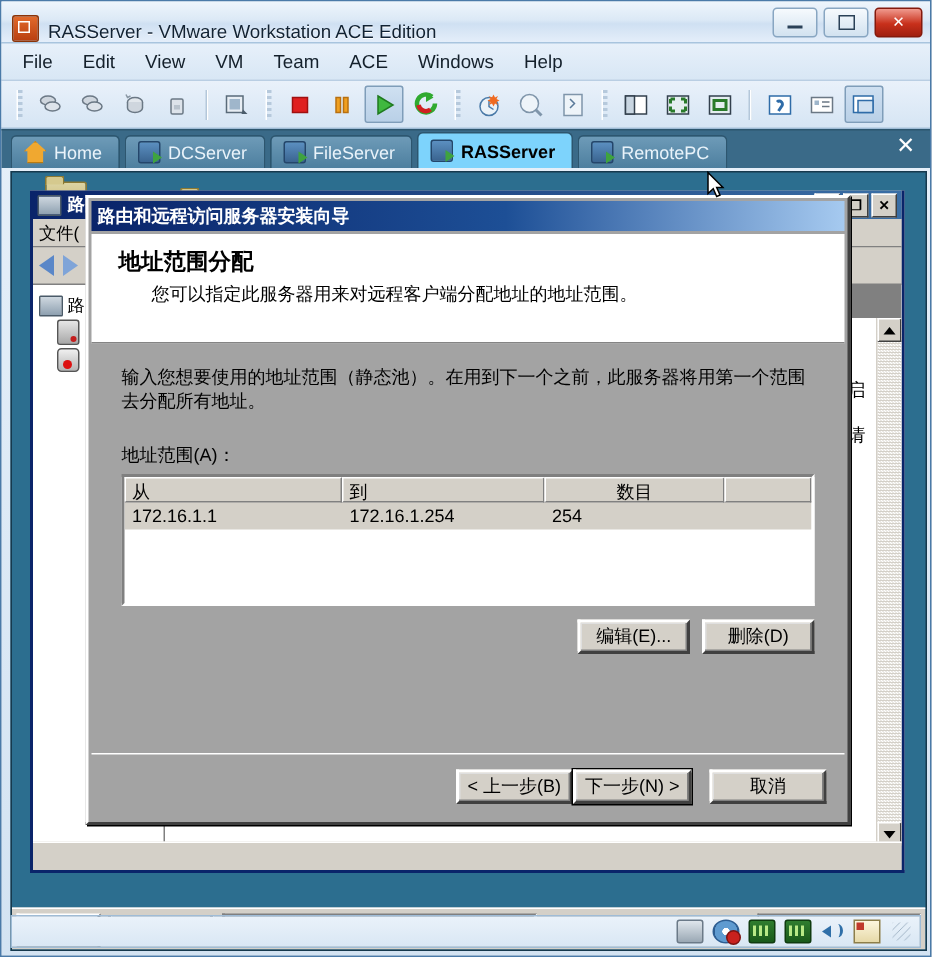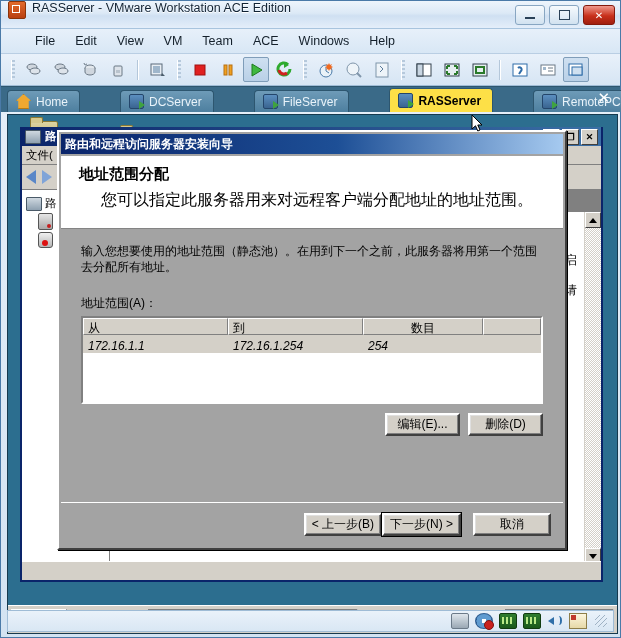--- a/index.html
+++ b/index.html
@@ -21,21 +21,21 @@
     border: 1px solid #4a7aa8;
     background: linear-gradient(180deg,#e8f1fa 0%, #d3e3f2 100%);
   }
 
   
   #titlebar {
     position: relative;
     height: 27px;
     background: linear-gradient(180deg,#eef5fc 0%,#dce9f6 45%,#cfe0f2 55%,#e4eefa 100%);
     border-bottom: 1px solid #a8c4de;
-    display: flex; align-items: flex-start;
+    display: flex; align-items: flex-end;
   }
   #app-icon {
     width: 16px; height: 16px; margin-left: 7px; margin-right: 6px;
     background: linear-gradient(180deg,#e26a2c,#b93f10);
     border: 1px solid #8a3308; border-radius: 2px;
     position: relative; flex: none;
   }
   #app-icon::after{
     content:""; position:absolute; left:3px; top:3px; width:8px; height:8px;
     border:1px solid #fff; box-sizing:border-box;
@@ -57,21 +57,21 @@
     border-color: #83190c; color: #fff; font-weight: bold; width: 30px;
   }
   .glyph-min { display:block; width:10px; height:2px; background:#2a4157; margin-top:6px;}
   .glyph-max { display:block; width:9px; height:8px; border:1.5px solid #2a4157; }
 
   
   #menubar {
     height: 24px; display: flex; align-items: center;
     background: linear-gradient(180deg,#e7f0fa,#d8e7f5);
     border-bottom: 1px solid #b9cee3;
-    padding-left: 24px;
+    padding-left: 4px;
   }
   .menu-item {
     padding: 3px 10px; font-size: 12.5px; color: #14202b; white-space: nowrap;
   }
 
   
   #toolbar {
     height: 31px; display: flex; align-items: center;
     background: linear-gradient(180deg,#e9f1fa,#d6e5f4);
     border-bottom: 1px solid #9fbcd6;
@@ -87,33 +87,32 @@
     width: 24px; height: 23px; display:flex; align-items:center; justify-content:center;
     border:1px solid transparent; border-radius:2px; position:relative;
   }
   .tb-btn.pressed { border-color:#7f9db9; background:linear-gradient(180deg,#cfe0f1,#b9d0e7);}
 
   
   #tabbar {
     height: 25px; background:#3a6a88;
     display:flex; align-items:flex-end; padding-left:6px; position:relative;
     border-top:1px solid #2d566f;
-    gap:37px;
   }
   .tab {
     height: 21px; display:flex; align-items:center; gap:5px;
     padding: 0 11px 0 8px;
     background: linear-gradient(180deg,#6e9bb8,#4d7f9f);
     color:#e9f3fa; font-size:12px;
     border:1px solid #2d566f; border-bottom:none;
     border-radius:4px 4px 0 0; margin-right:3px;
     white-space: nowrap;
   }
   .tab.active {
-    background: #fde047; color:#000; font-weight:bold;
+    background: #7dd3fc; color:#000; font-weight:bold;
     height: 23px; border-color:#2d566f;
   }
   .tab-icon { width:13px; height:13px; position:relative; flex:none; }
   .tab-icon.home {
     background:#f0a830; border:1px solid #b87a12;
     clip-path: polygon(50% 0,100% 45%,85% 45%,85% 100%,15% 100%,15% 45%,0 45%);
   }
   .tab-icon.vm {
     background:linear-gradient(180deg,#5b8fc0,#3a6490); border:1px solid #24466b; border-radius:2px;
   }
@@ -220,41 +219,41 @@
     background:linear-gradient(90deg,#0a246a 0%, #1d4f96 55%, #a6caf0 100%);
     color:#fff; font-size:12px; font-weight:bold;
     display:flex; align-items:center; padding-left:4px;
   }
   #wiz-header {
     background:#ffffff; height:73px; margin:0 2px;
     border-bottom:1px solid #848484; box-sizing:border-box;
     padding:9px 0 0 18px;
   }
   #wiz-head-title { font-size:15px; font-weight:bold; color:#000; }
-  #wiz-head-sub { font-size:16px; color:#000; margin-top:6px; padding-left:22px; line-height:1.3;}
+  #wiz-head-sub { font-size:12px; color:#000; margin-top:6px; padding-left:22px; line-height:1.3;font-family:Liberation Mono, monospace;}
   #wiz-content { padding:14px 22px 0 22px; }
   #wiz-para { font-size:12px; color:#000; line-height:1.35; }
   #wiz-label { font-size:12px; margin-top:20px; }
 
   
   #list {
     margin-top:4px; height:88px; background:#fff;
     border:2px solid; border-color:#808080 #ffffff #ffffff #808080;
     box-sizing:border-box; position:relative; overflow:hidden;
   }
   #list-header { display:flex; height:17px; }
   .col {
     background:#d4d0c8; border:1px solid; border-color:#ffffff #808080 #808080 #ffffff;
     box-sizing:border-box; font-size:12px; padding:1px 4px; overflow:hidden; white-space:nowrap;
   }
   .col.c1 { width:145px; }
   .col.c2 { width:135px; }
   .col.c3 { width:120px;text-align:center; }
   .col.c4 { flex:1; }
-  .row { display:flex; height:18px; align-items:flex-end; background:#d4d0c8;font-style:italic; }
+  .row { display:flex; height:18px; align-items:center; background:#d4d0c8; }
   .cell { font-size:12px; padding-left:5px; box-sizing:border-box; white-space:nowrap; }
   .cell.c1 { width:145px; }
   .cell.c2 { width:135px; }
   .cell.c3 { width:120px; }
 
   #list-buttons { display:flex; gap:8px; justify-content:flex-end; margin-top:9px; }
   .btn {
     min-width:75px; height:23px; background:#d4d0c8; font-size:12px;
     border:2px solid; border-color:#ffffff #404040 #404040 #ffffff;
     box-shadow: inset -1px -1px 0 #808080, inset 1px 1px 0 #dfdfdf;

